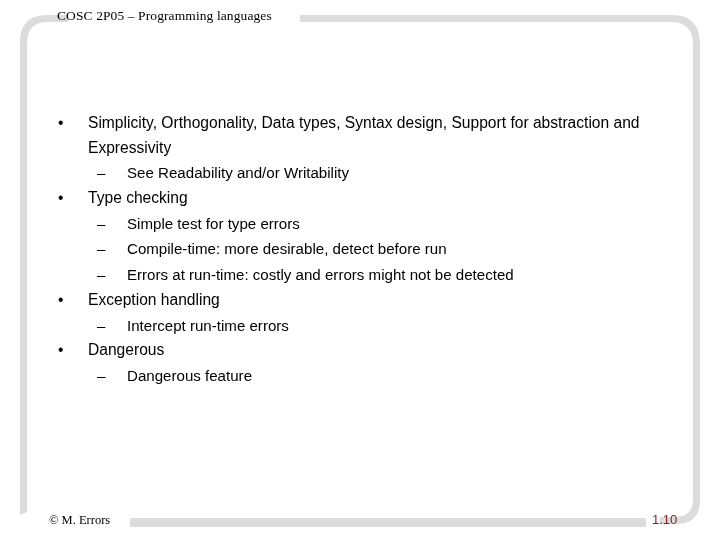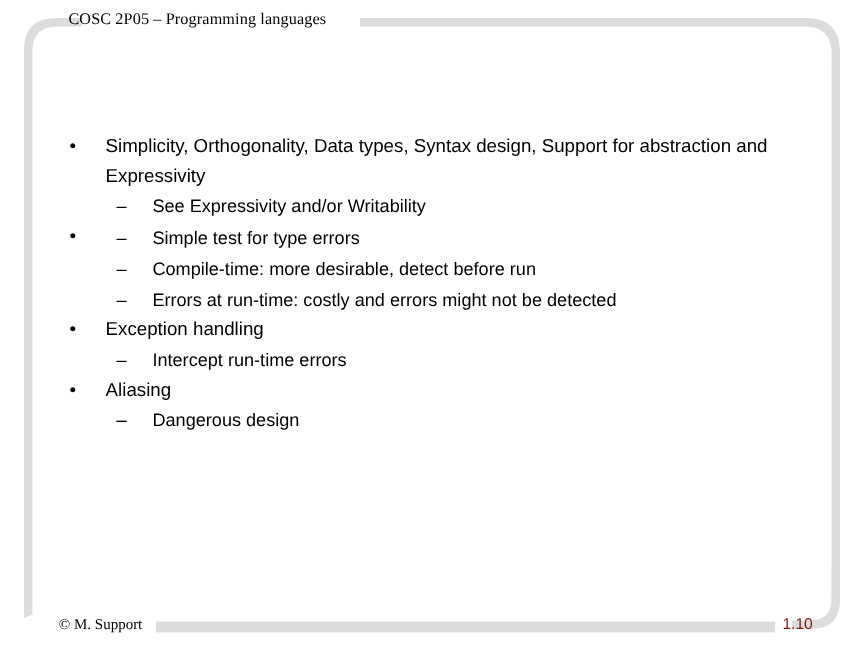--- a/index.html
+++ b/index.html
@@ -144,24 +144,25 @@
   <div class="header-text">COSC 2P05 – Programming languages</div>
 
 
   <div class="body-area">
     <div class="bullet-l1">
       <span class="marker">•</span>
       <span>Simplicity, Orthogonality, Data types, Syntax design, Support for abstraction and Expressivity</span>
     </div>
     <div class="bullet-l2">
       <span class="marker">–</span>
-      <span>See Expressivity and/or Writability</span>
+      <span>See Readability and/or Writability</span>
     </div>
     <div class="bullet-l1">
       <span class="marker">•</span>
+      <span>Type checking</span>
     </div>
     <div class="bullet-l2">
       <span class="marker">–</span>
       <span>Simple test for type errors</span>
     </div>
     <div class="bullet-l2">
       <span class="marker">–</span>
       <span>Compile-time: more desirable, detect before run</span>
     </div>
     <div class="bullet-l2">
@@ -171,28 +172,28 @@
     <div class="bullet-l1">
       <span class="marker">•</span>
       <span>Exception handling</span>
     </div>
     <div class="bullet-l2">
       <span class="marker">–</span>
       <span>Intercept run-time errors</span>
     </div>
     <div class="bullet-l1">
       <span class="marker">•</span>
-      <span>Aliasing</span>
+      <span>Dangerous</span>
     </div>
     <div class="bullet-l2">
       <span class="marker">–</span>
     </div>
     <div class="bullet-l2">
       <span class="marker">–</span>
-      <span>Dangerous design</span>
+      <span>Dangerous feature</span>
     </div>
   </div>
 
-  <div class="footer-copyright">© M. Support</div>
+  <div class="footer-copyright">© M. Errors</div>
   <div class="footer-bar"></div>
   <div class="footer-page">1.10</div>
 
 </div>
 
 </body></html>

